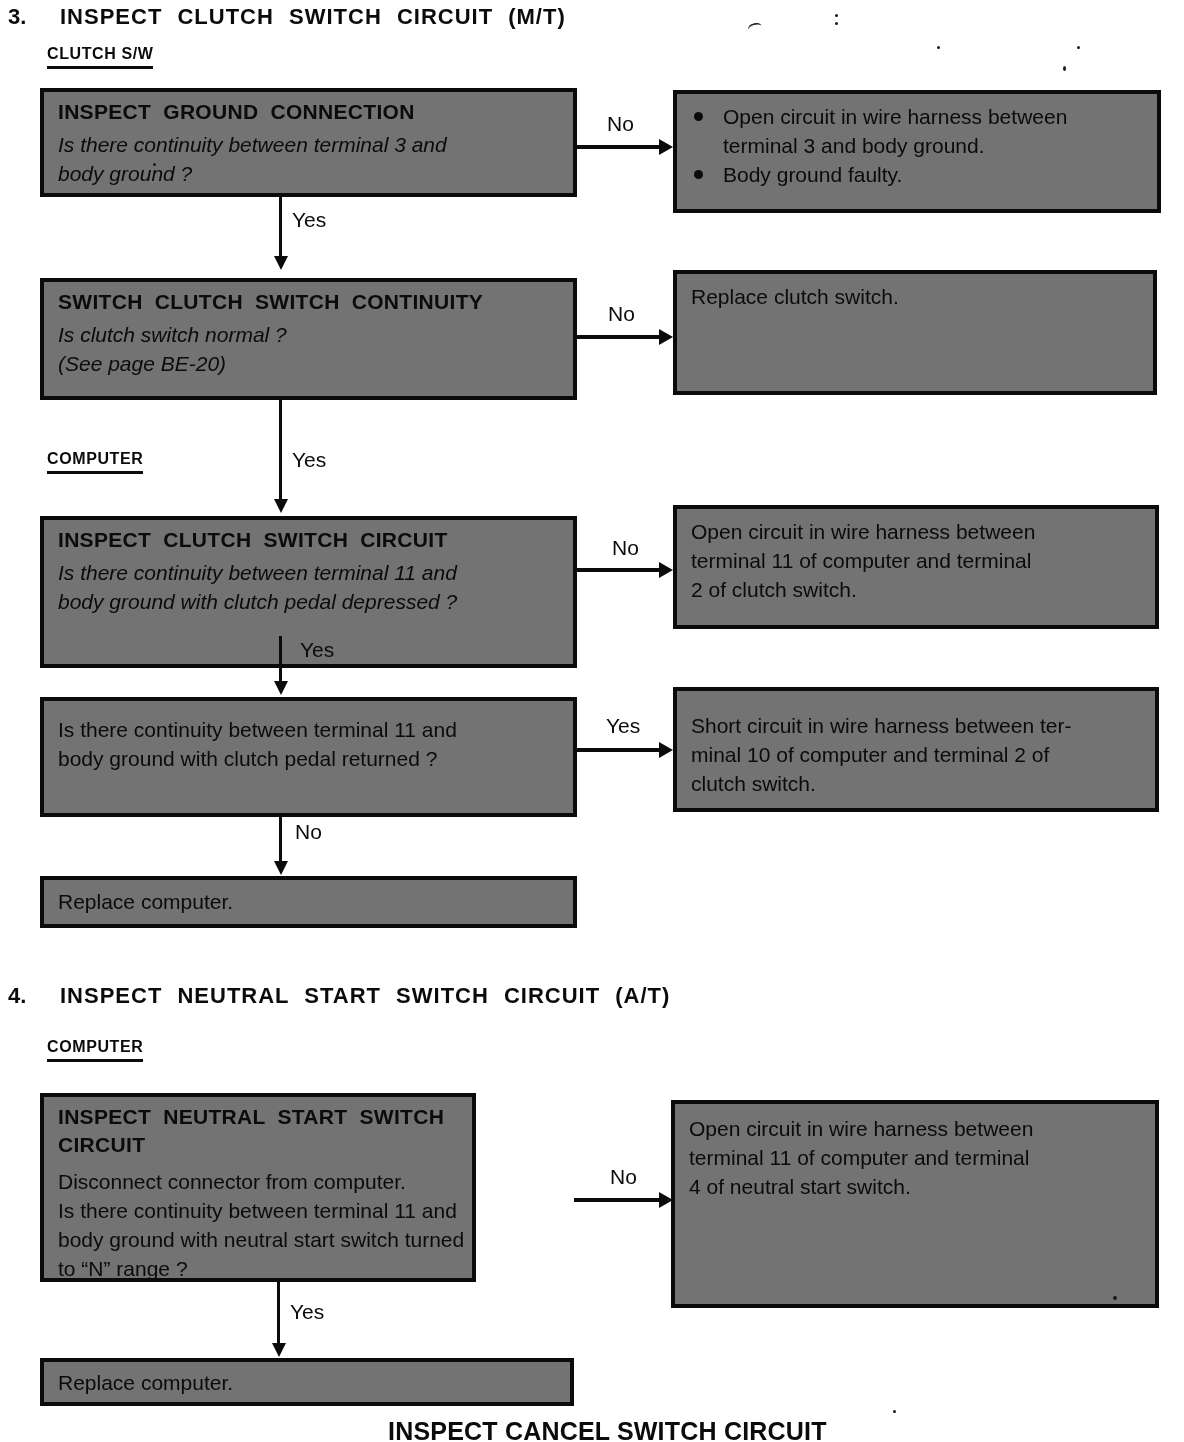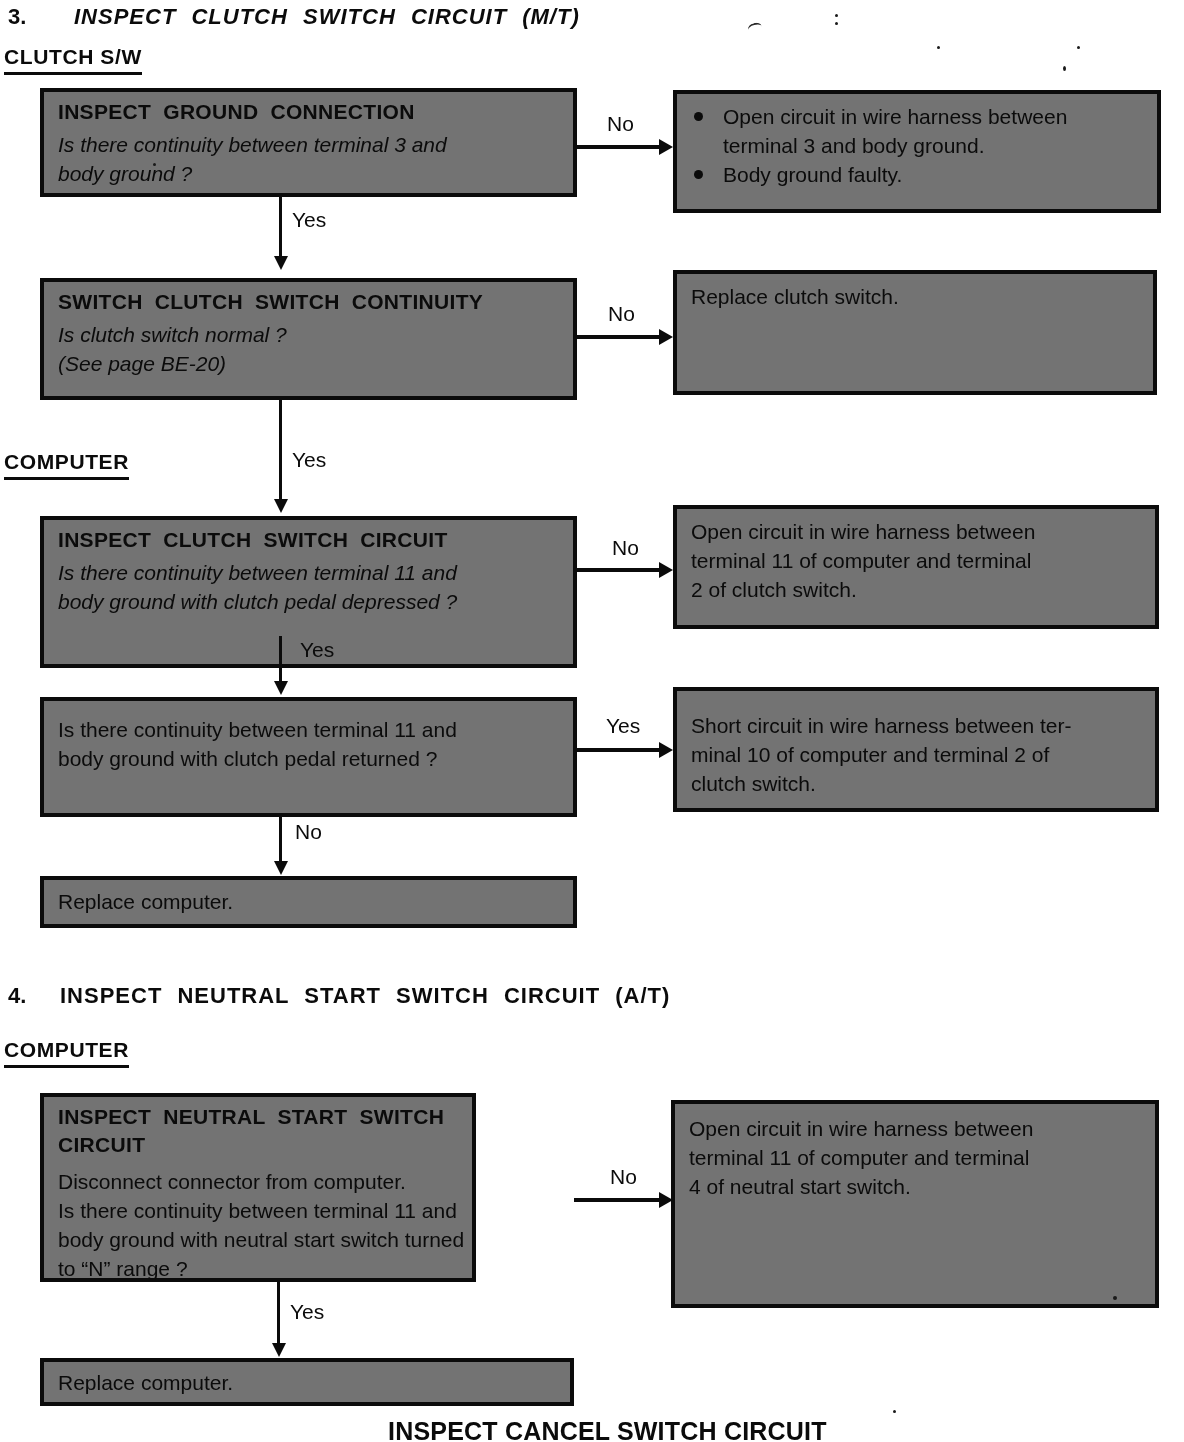--- a/index.html
+++ b/index.html
@@ -3,21 +3,21 @@
 <meta charset="utf-8">
 <style>
   html,body{margin:0;padding:0;background:#ffffff;}
   #page{
     position:relative;width:1184px;height:1442px;background:#fff;
     font-family:"Liberation Sans","DejaVu Sans",sans-serif;color:#0b0b0b;
     overflow:hidden;
   }
   .sec-heading{position:absolute;font-weight:bold;font-size:22px;letter-spacing:1px;word-spacing:8px;white-space:nowrap;}
   .sec-num{position:absolute;font-weight:bold;font-size:22px;}
-  .group-label{position:absolute;font-weight:bold;font-size:21px;letter-spacing:0.6px;border-bottom:3px solid #0b0b0b;padding-bottom:3px;white-space:nowrap;}
+  .group-label{position:absolute;font-weight:bold;font-size:16px;letter-spacing:0.6px;border-bottom:3px solid #0b0b0b;padding-bottom:3px;white-space:nowrap;margin-left:43px;}
   .fbox{position:absolute;border:4px solid #0b0b0b;background:#737373;box-sizing:border-box;padding:6px 12px 6px 14px;}
   .btitle{font-weight:bold;font-size:21px;letter-spacing:0.3px;word-spacing:6px;line-height:28px;white-space:nowrap;}
   .btext{font-size:21px;line-height:29px;}
   .btext .tline{white-space:nowrap;}
   .mt4{margin-top:4px;font-style:italic;}
   .mt8{margin-top:8px;}
   .hline{position:absolute;height:4px;background:#0b0b0b;}
   .vline{position:absolute;width:3px;background:#0b0b0b;}
   .arrow-r{position:absolute;width:0;height:0;border-left:14px solid #0b0b0b;border-top:8px solid transparent;border-bottom:8px solid transparent;}
   .arrow-d{position:absolute;width:0;height:0;border-top:14px solid #0b0b0b;border-left:7px solid transparent;border-right:7px solid transparent;}
@@ -29,21 +29,21 @@
   .footer-title{position:absolute;font-weight:bold;font-size:25px;letter-spacing:0.2px;white-space:nowrap;}
   .speck{position:absolute;background:#1a1a1a;border-radius:50%;}
   .speck-arc{position:absolute;width:14px;height:8px;border-top:2px solid #2a2a2a;border-radius:50%;transform:rotate(-14deg);background:transparent;}
 </style>
 </head>
 <body>
 
 <div id="page">
 
   <div class="sec-num" style="left:8px;top:4px;">3.</div>
-  <div class="sec-heading" style="left:74px;top:4px;font-style:italic;">INSPECT CLUTCH SWITCH CIRCUIT (M/T)</div>
+  <div class="sec-heading" style="left:60px;top:4px;">INSPECT CLUTCH SWITCH CIRCUIT (M/T)</div>
 
   <div class="group-label" style="left:4px;top:45px;">CLUTCH S/W</div>
 
   <div class="fbox" style="left:40px;top:88px;width:537px;height:109px;">
     <div class="btitle">INSPECT GROUND CONNECTION</div>
     <div class="btext mt4">
         <div class="tline">Is there continuity between terminal 3 and</div>
         <div class="tline">body ground ?</div>
       </div>
   </div>

